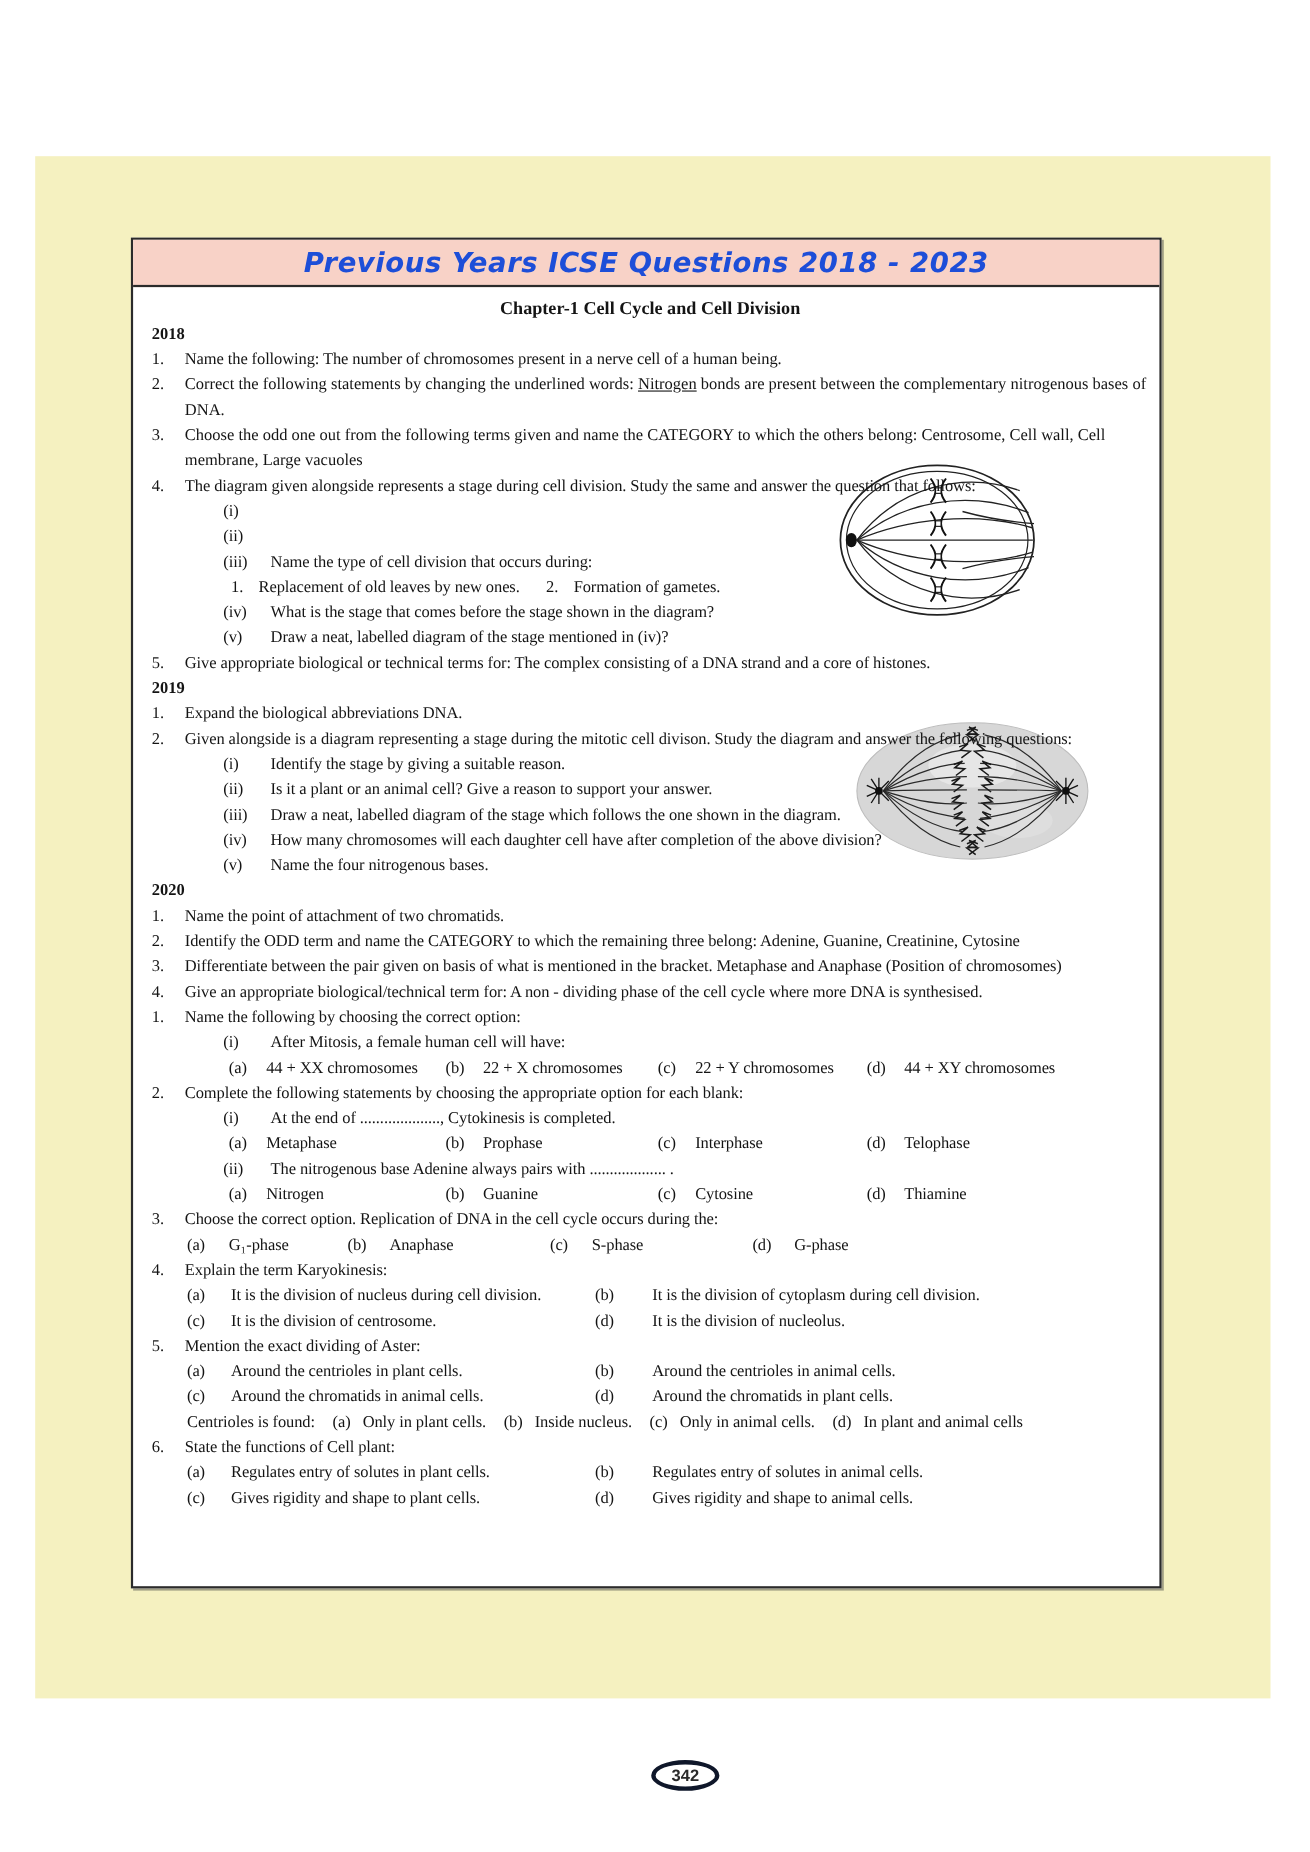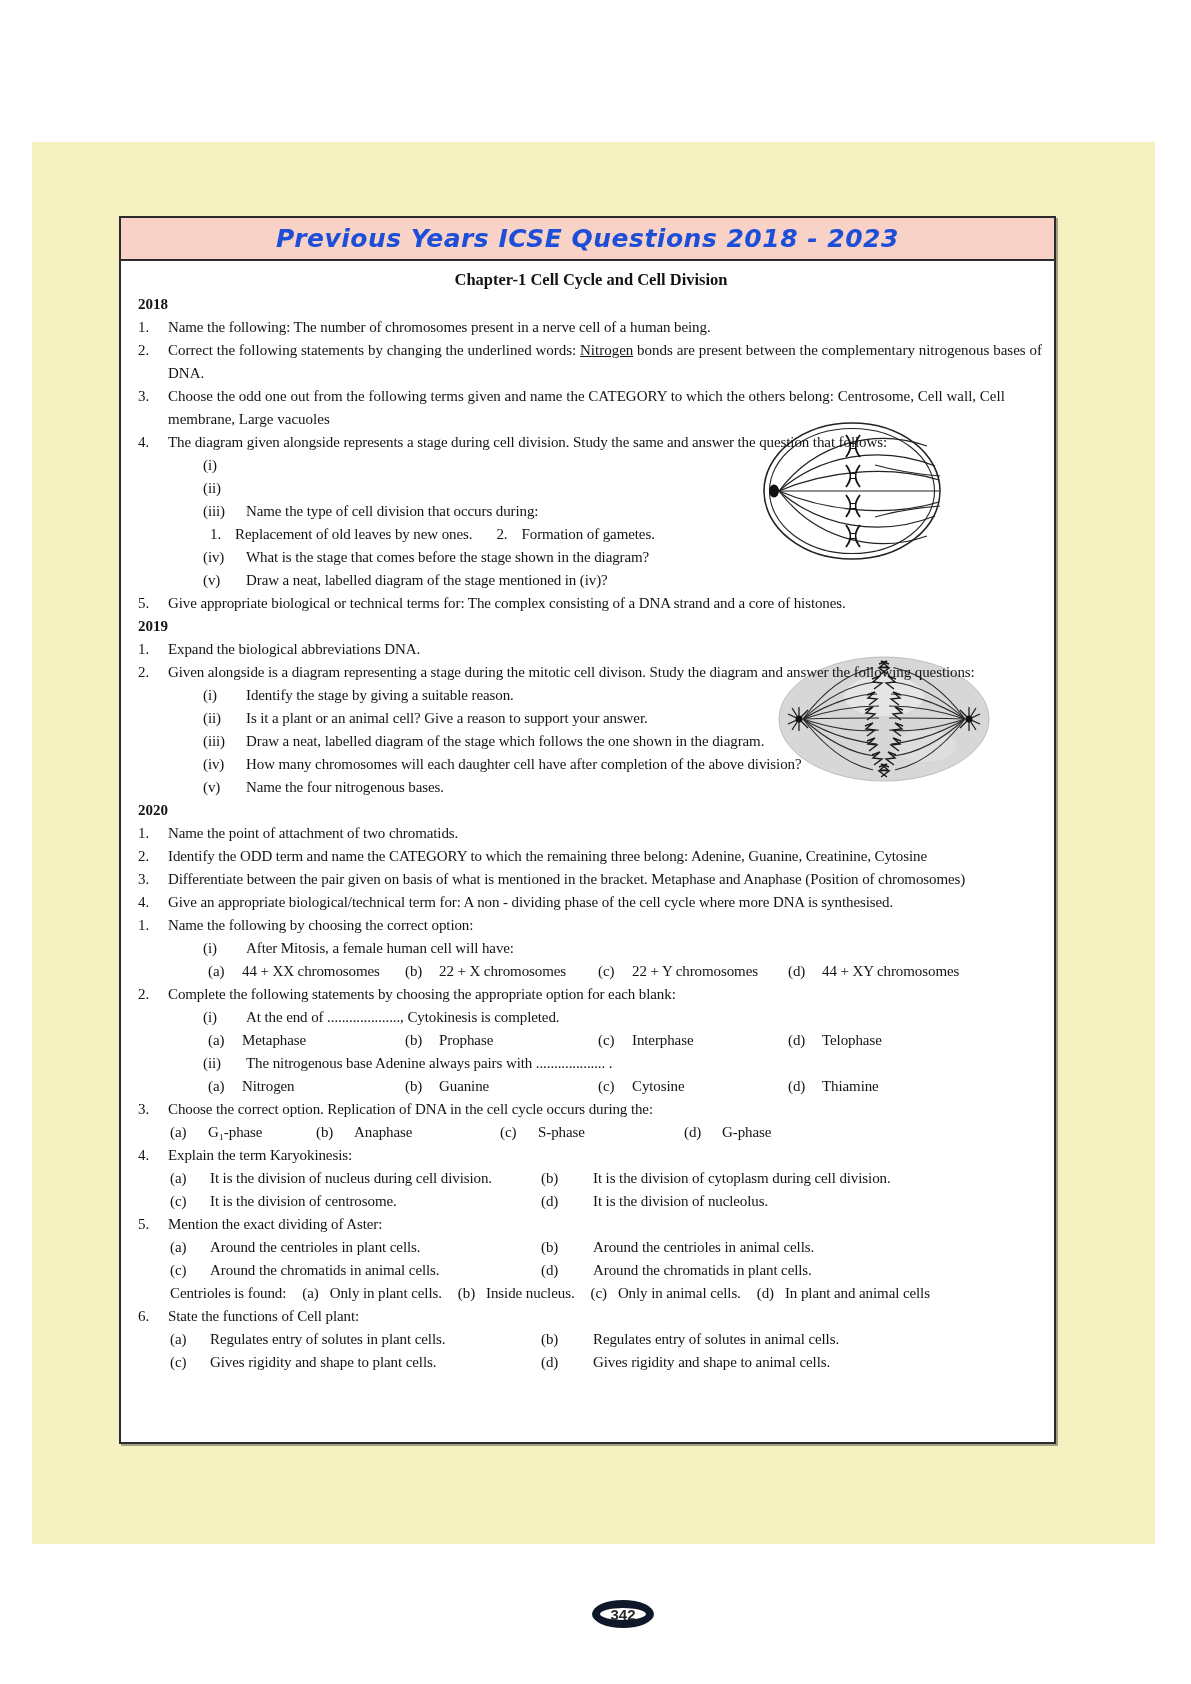--- a/index.html
+++ b/index.html
@@ -66,21 +66,21 @@
   .two .onum{width:40px;}
   .two .cell:last-child .onum{width:52px;}
   .inline{margin-left:32px;}
   .inline .cell{margin-left:16px;}
   .inline .onum{margin-right:11px;}
   .fig{position:absolute;z-index:1;}
   .fig1{left:640px;top:202px;}
   .fig2{left:654px;top:436px;}
   .page-oval{
     position:absolute;left:560px;top:1458px;width:62px;height:28px;
-    background:#ffffff;border:8px solid #0f172a;border-radius:50%;
+    background:#ffffff;border:4px solid #0f172a;border-radius:50%;
     box-sizing:border-box;display:flex;align-items:center;justify-content:center;
     font-family:"Liberation Sans","DejaVu Sans",sans-serif;font-weight:bold;
     font-size:15px;color:#2a2a2a;
   }
 </style>
 </head>
 <body>
 
 <div class="panel">
   <div class="sheet">

